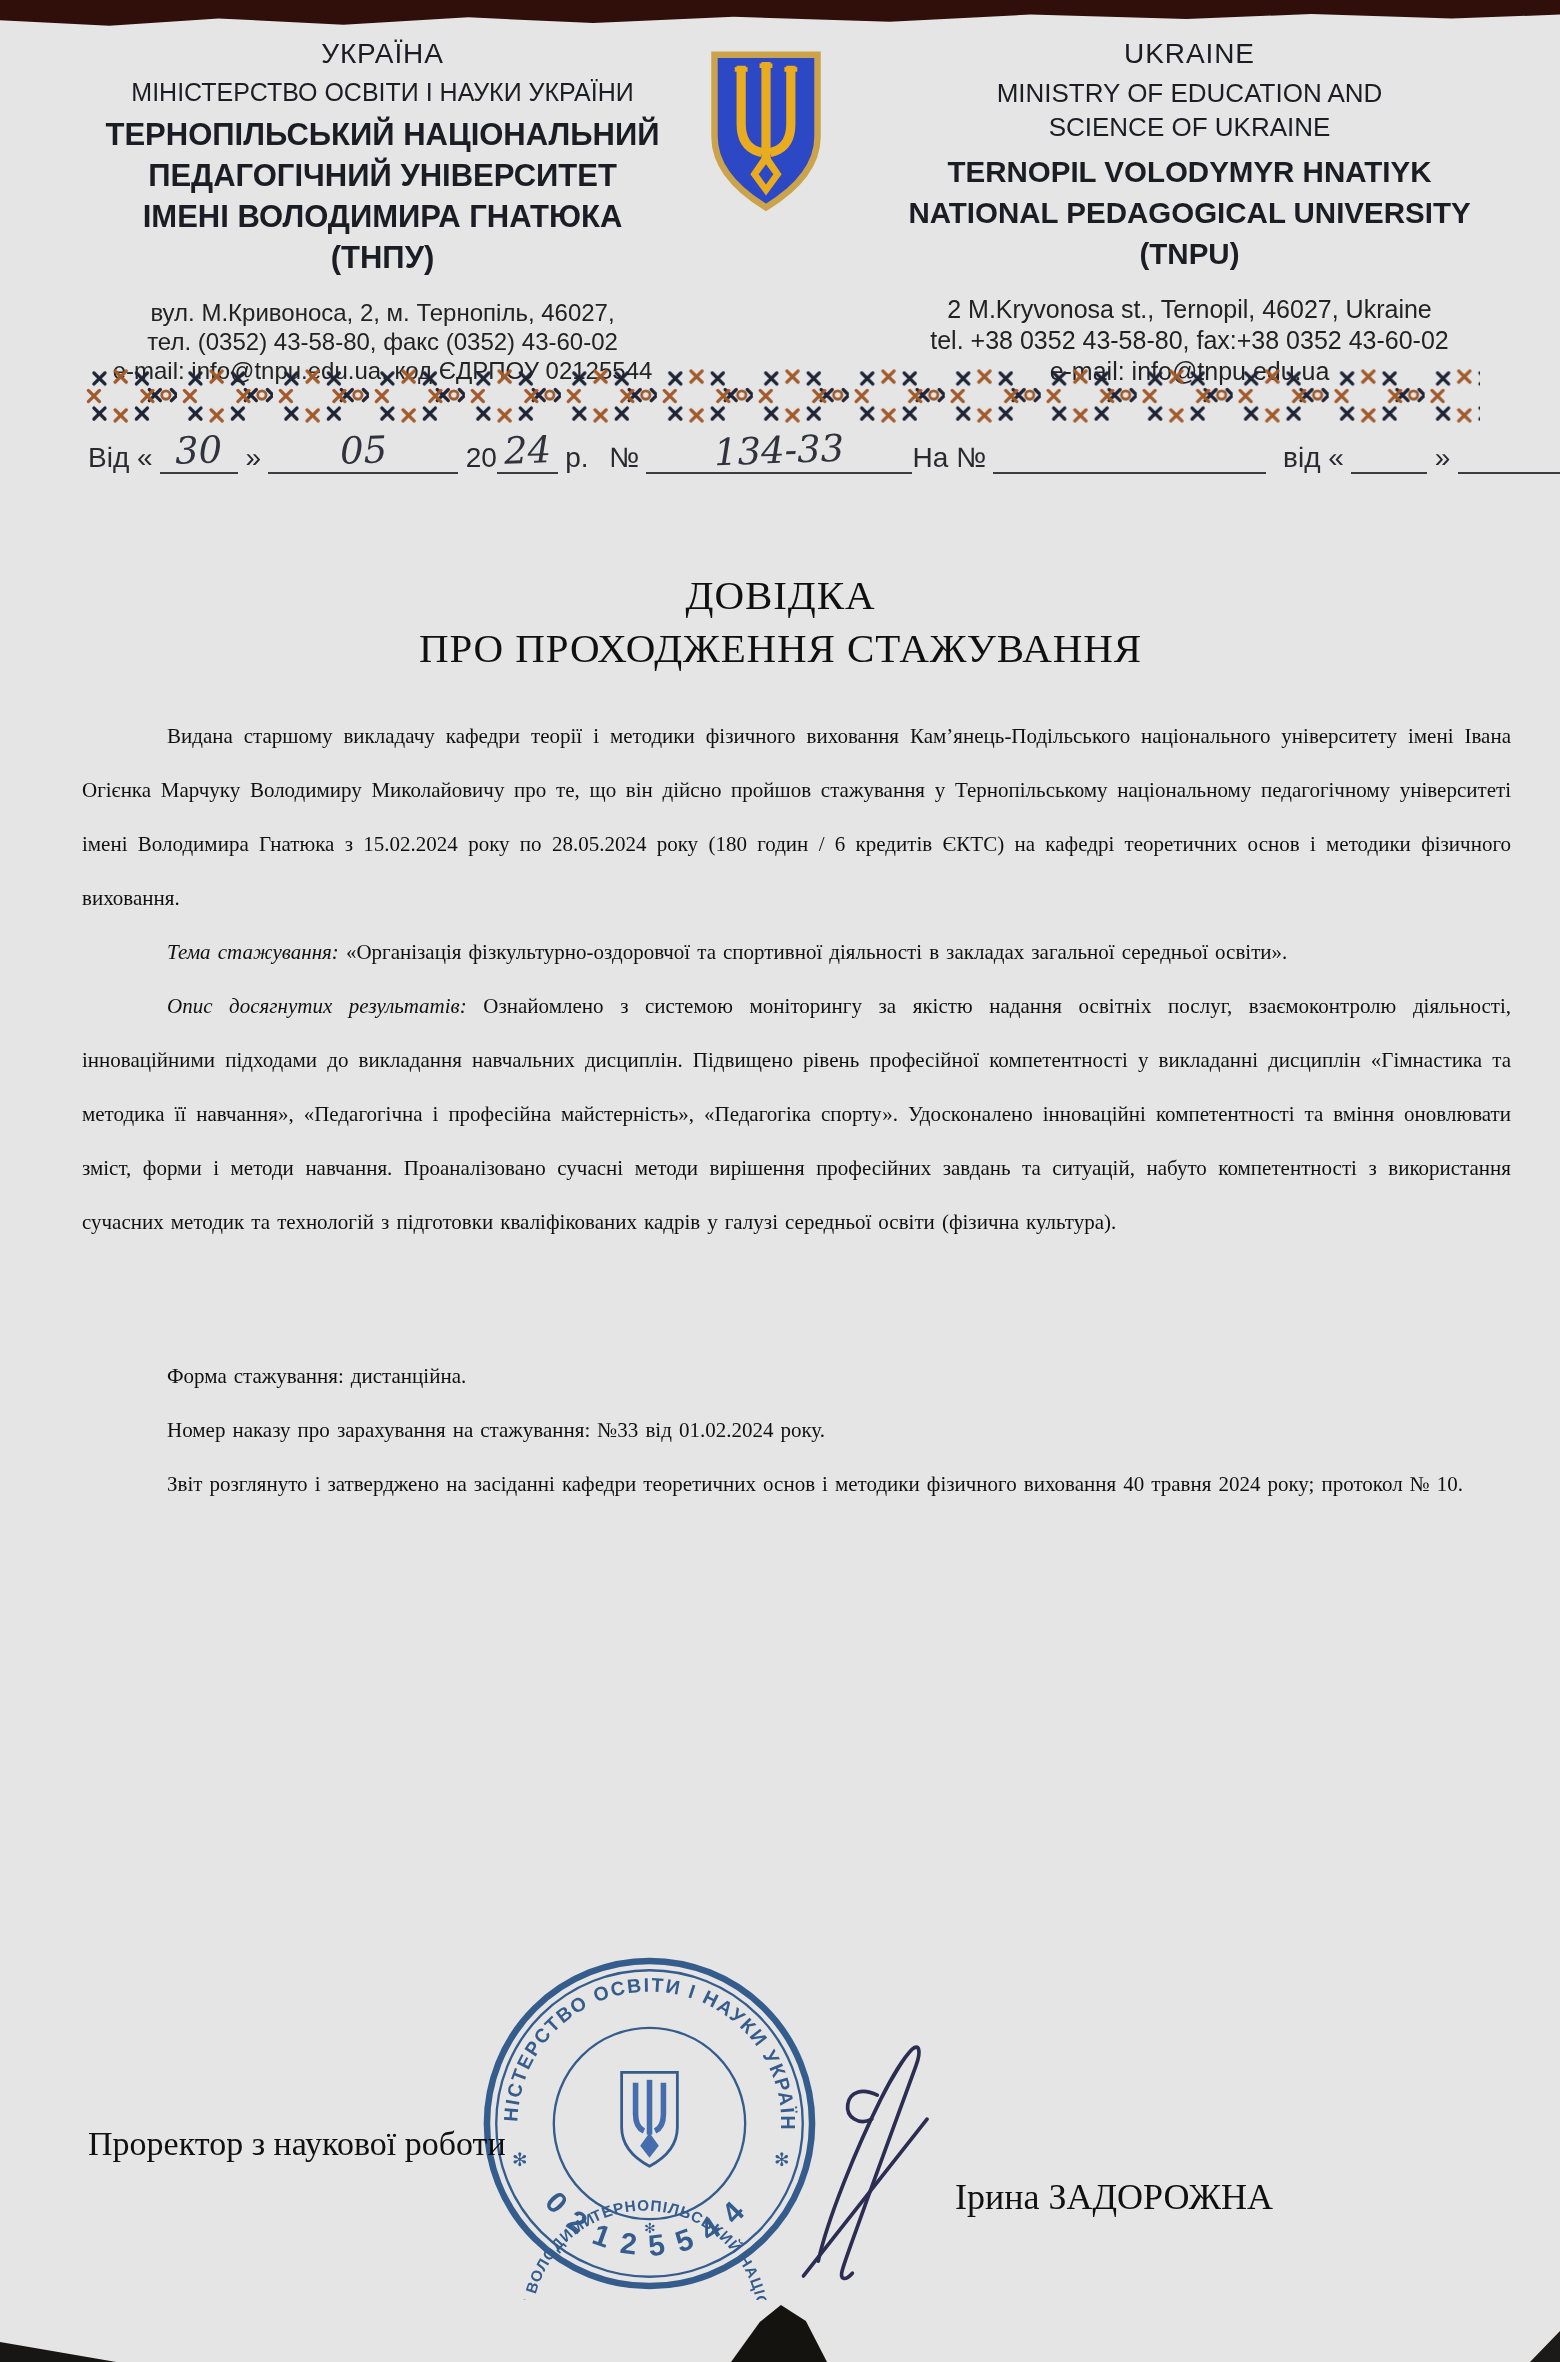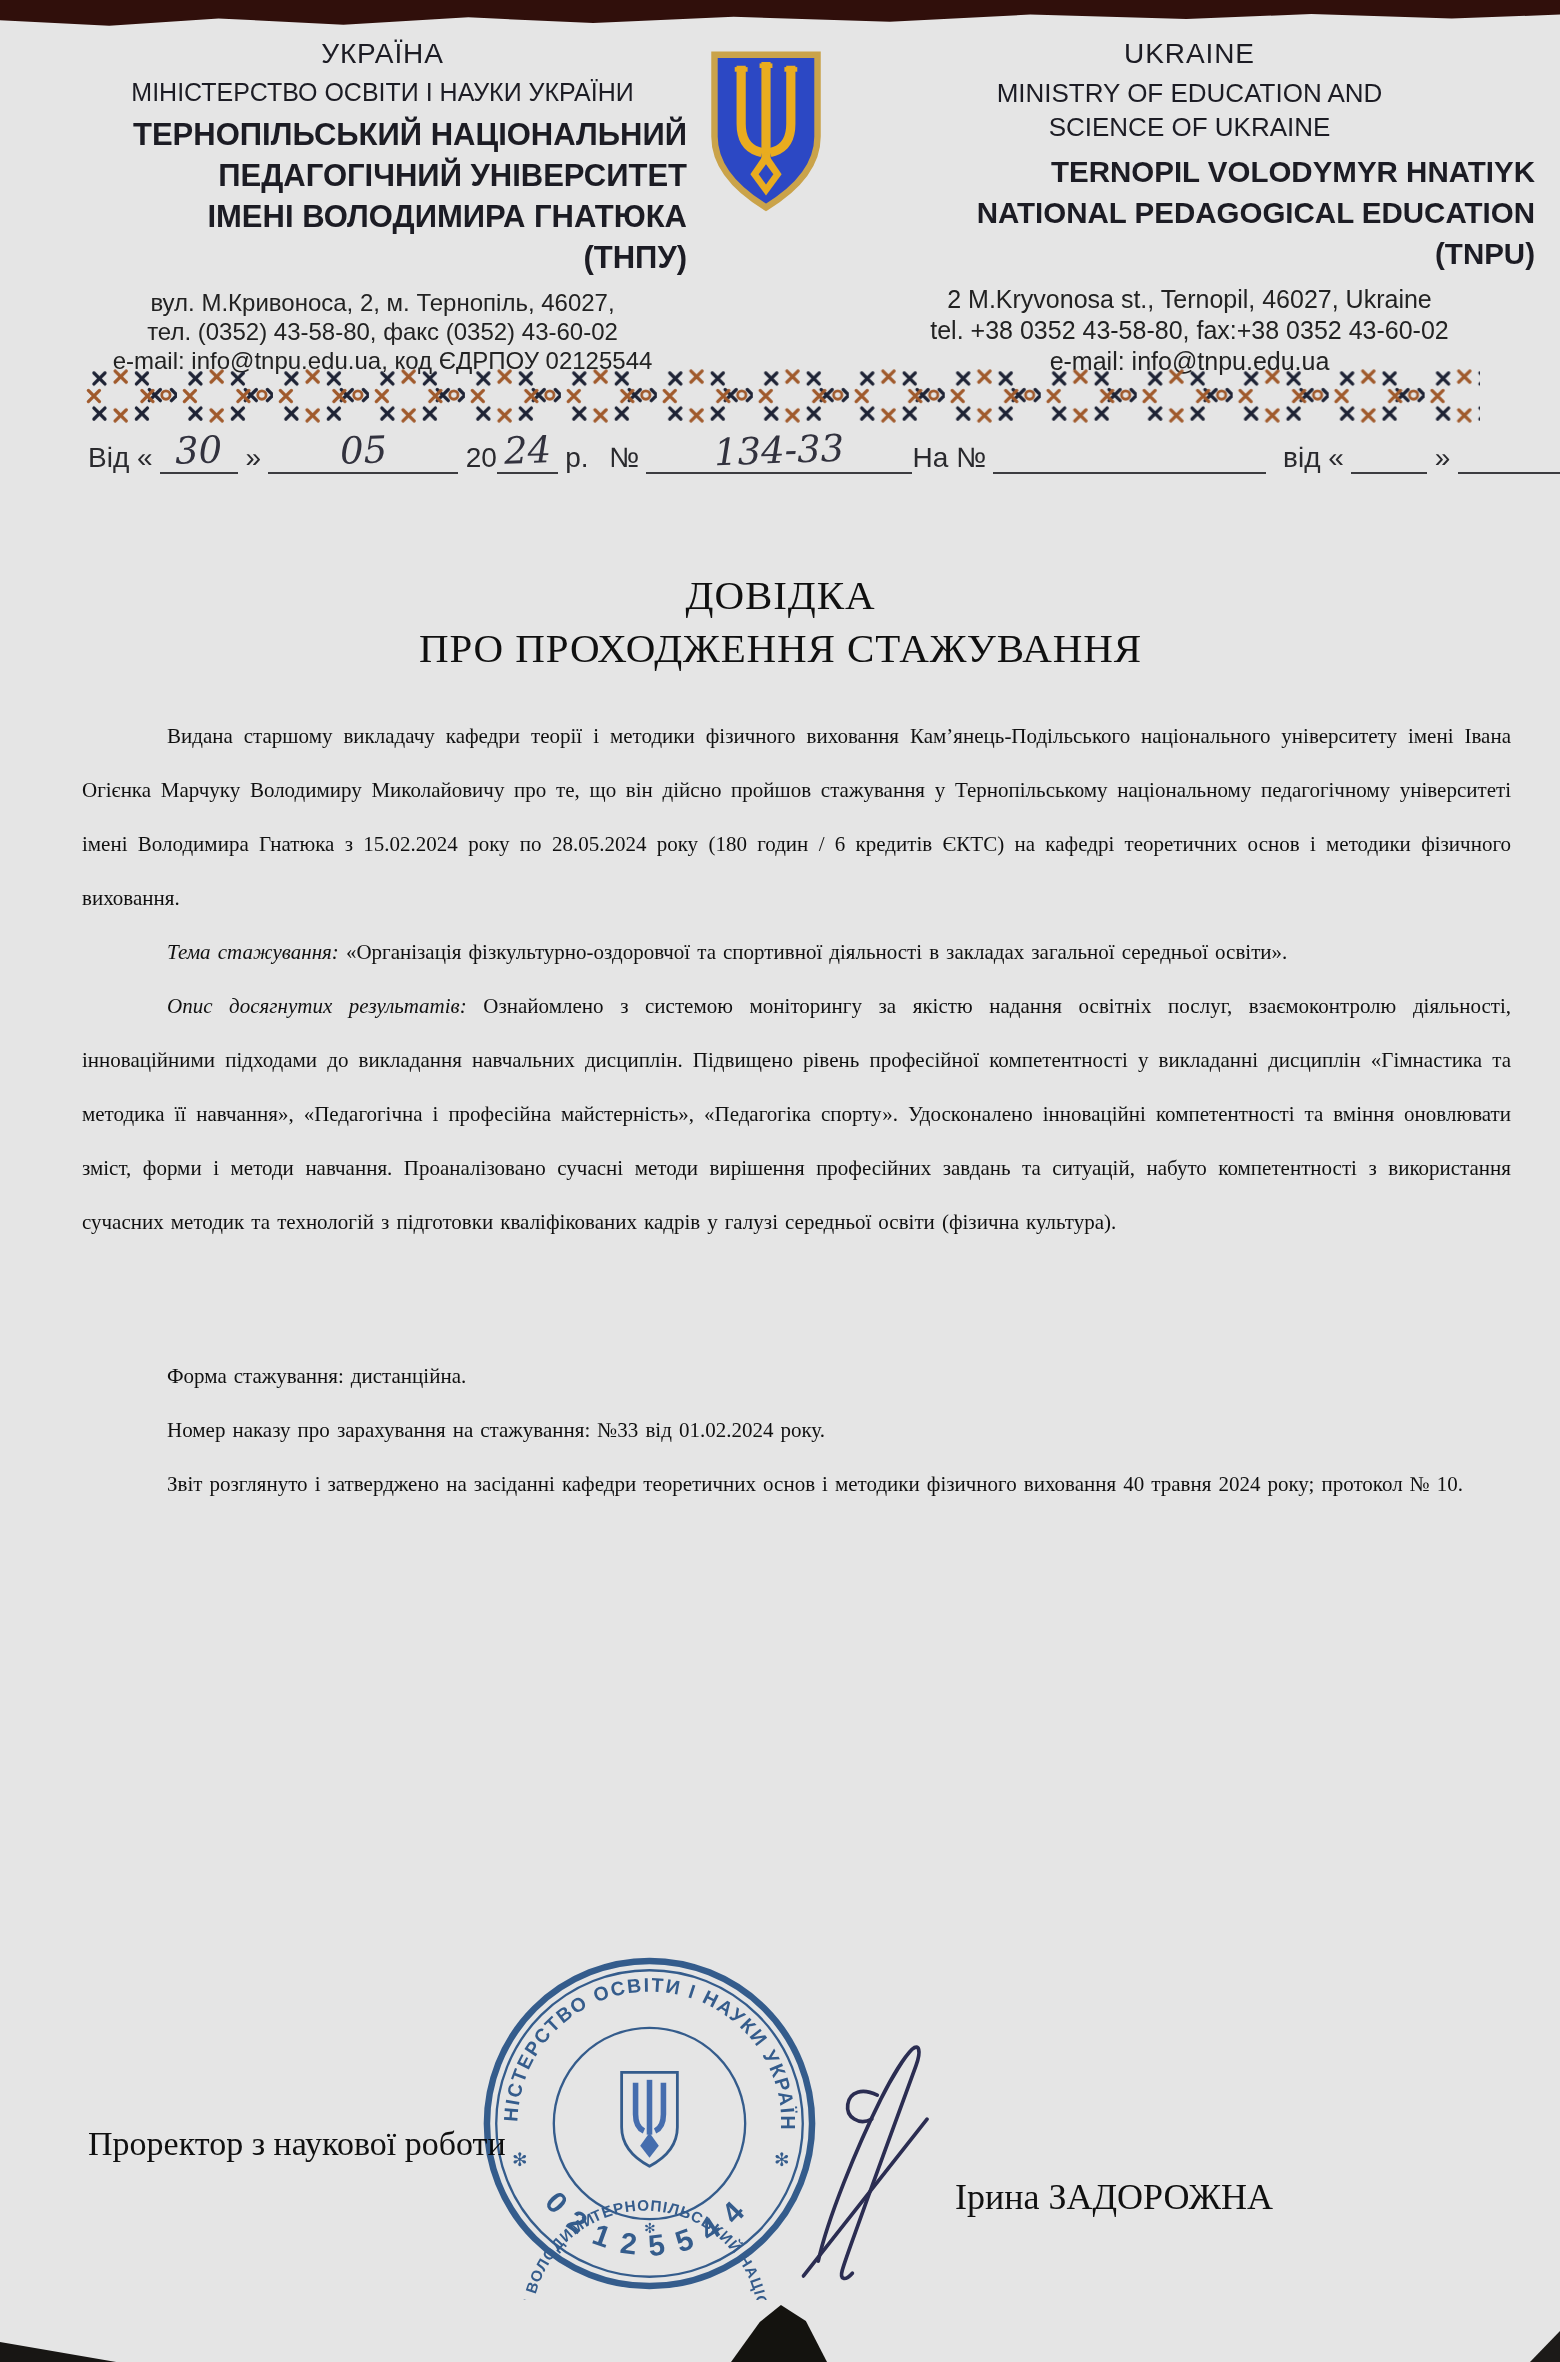--- a/index.html
+++ b/index.html
@@ -18,21 +18,21 @@
   .header { position:absolute; top:35px; left:78px; right:26px; display:flex; align-items:flex-start; }
   .hcol { text-align:center; font-family:"Liberation Sans", sans-serif; color:#1c1c24; }
   .hcol.left  { width:609px; }
   .hcol.right { flex:1; }
   .h-country  { font-size:28px; line-height:37px; margin-bottom:3.7px; letter-spacing:0.9px; }
   .h-ministry { font-size:25px; line-height:33px; margin-bottom:5.5px; }
   .h-ministry2{ font-size:26px; line-height:34px; }
   .h-min-wrap { margin-bottom:7.4px; }
   .h-uni      { font-size:31px; line-height:41px; font-weight:bold; }
   .h-uni-r    { font-size:29.5px; line-height:41px; font-weight:bold; }
-  .h-uni-wrap { margin-bottom:10px;text-align:right; }
+  .h-uni-wrap { margin-bottom:20px; }
   .h-addr     { font-size:24px; line-height:29px; color:#222; }
   .h-addr-r   { font-size:25px; line-height:31px; color:#222; }
   .emblem-box { width:157px; display:flex; justify-content:center; padding-top:11px; }
   
   .ornament { position:absolute; top:369px; left:81px; }
   
   .reference {
     position:absolute; top:432px; left:88px; right:35px;
     display:flex; justify-content:space-between; align-items:flex-end;
     font-family:"Liberation Sans", sans-serif; font-size:28px; color:#2a2a2e;
@@ -115,21 +115,21 @@
     </div>
 
     <div class="hcol right">
       <div class="h-country">UKRAINE</div>
       <div class="h-min-wrap">
         <div class="h-ministry2">MINISTRY OF EDUCATION AND</div>
         <div class="h-ministry2">SCIENCE OF UKRAINE</div>
       </div>
       <div class="h-uni-wrap">
         <div class="h-uni-r">TERNOPIL VOLODYMYR HNATIYK</div>
-        <div class="h-uni-r">NATIONAL PEDAGOGICAL EDUCATION</div>
+        <div class="h-uni-r">NATIONAL PEDAGOGICAL UNIVERSITY</div>
         <div class="h-uni-r">(TNPU)</div>
       </div>
       <div>
         <div class="h-addr-r">2 M.Kryvonosa st., Ternopil, 46027, Ukraine</div>
         <div class="h-addr-r">tel. +38 0352 43-58-80, fax:+38 0352 43-60-02</div>
         <div class="h-addr-r">e-mail: info@tnpu.edu.ua</div>
       </div>
     </div>
   </div>
 

